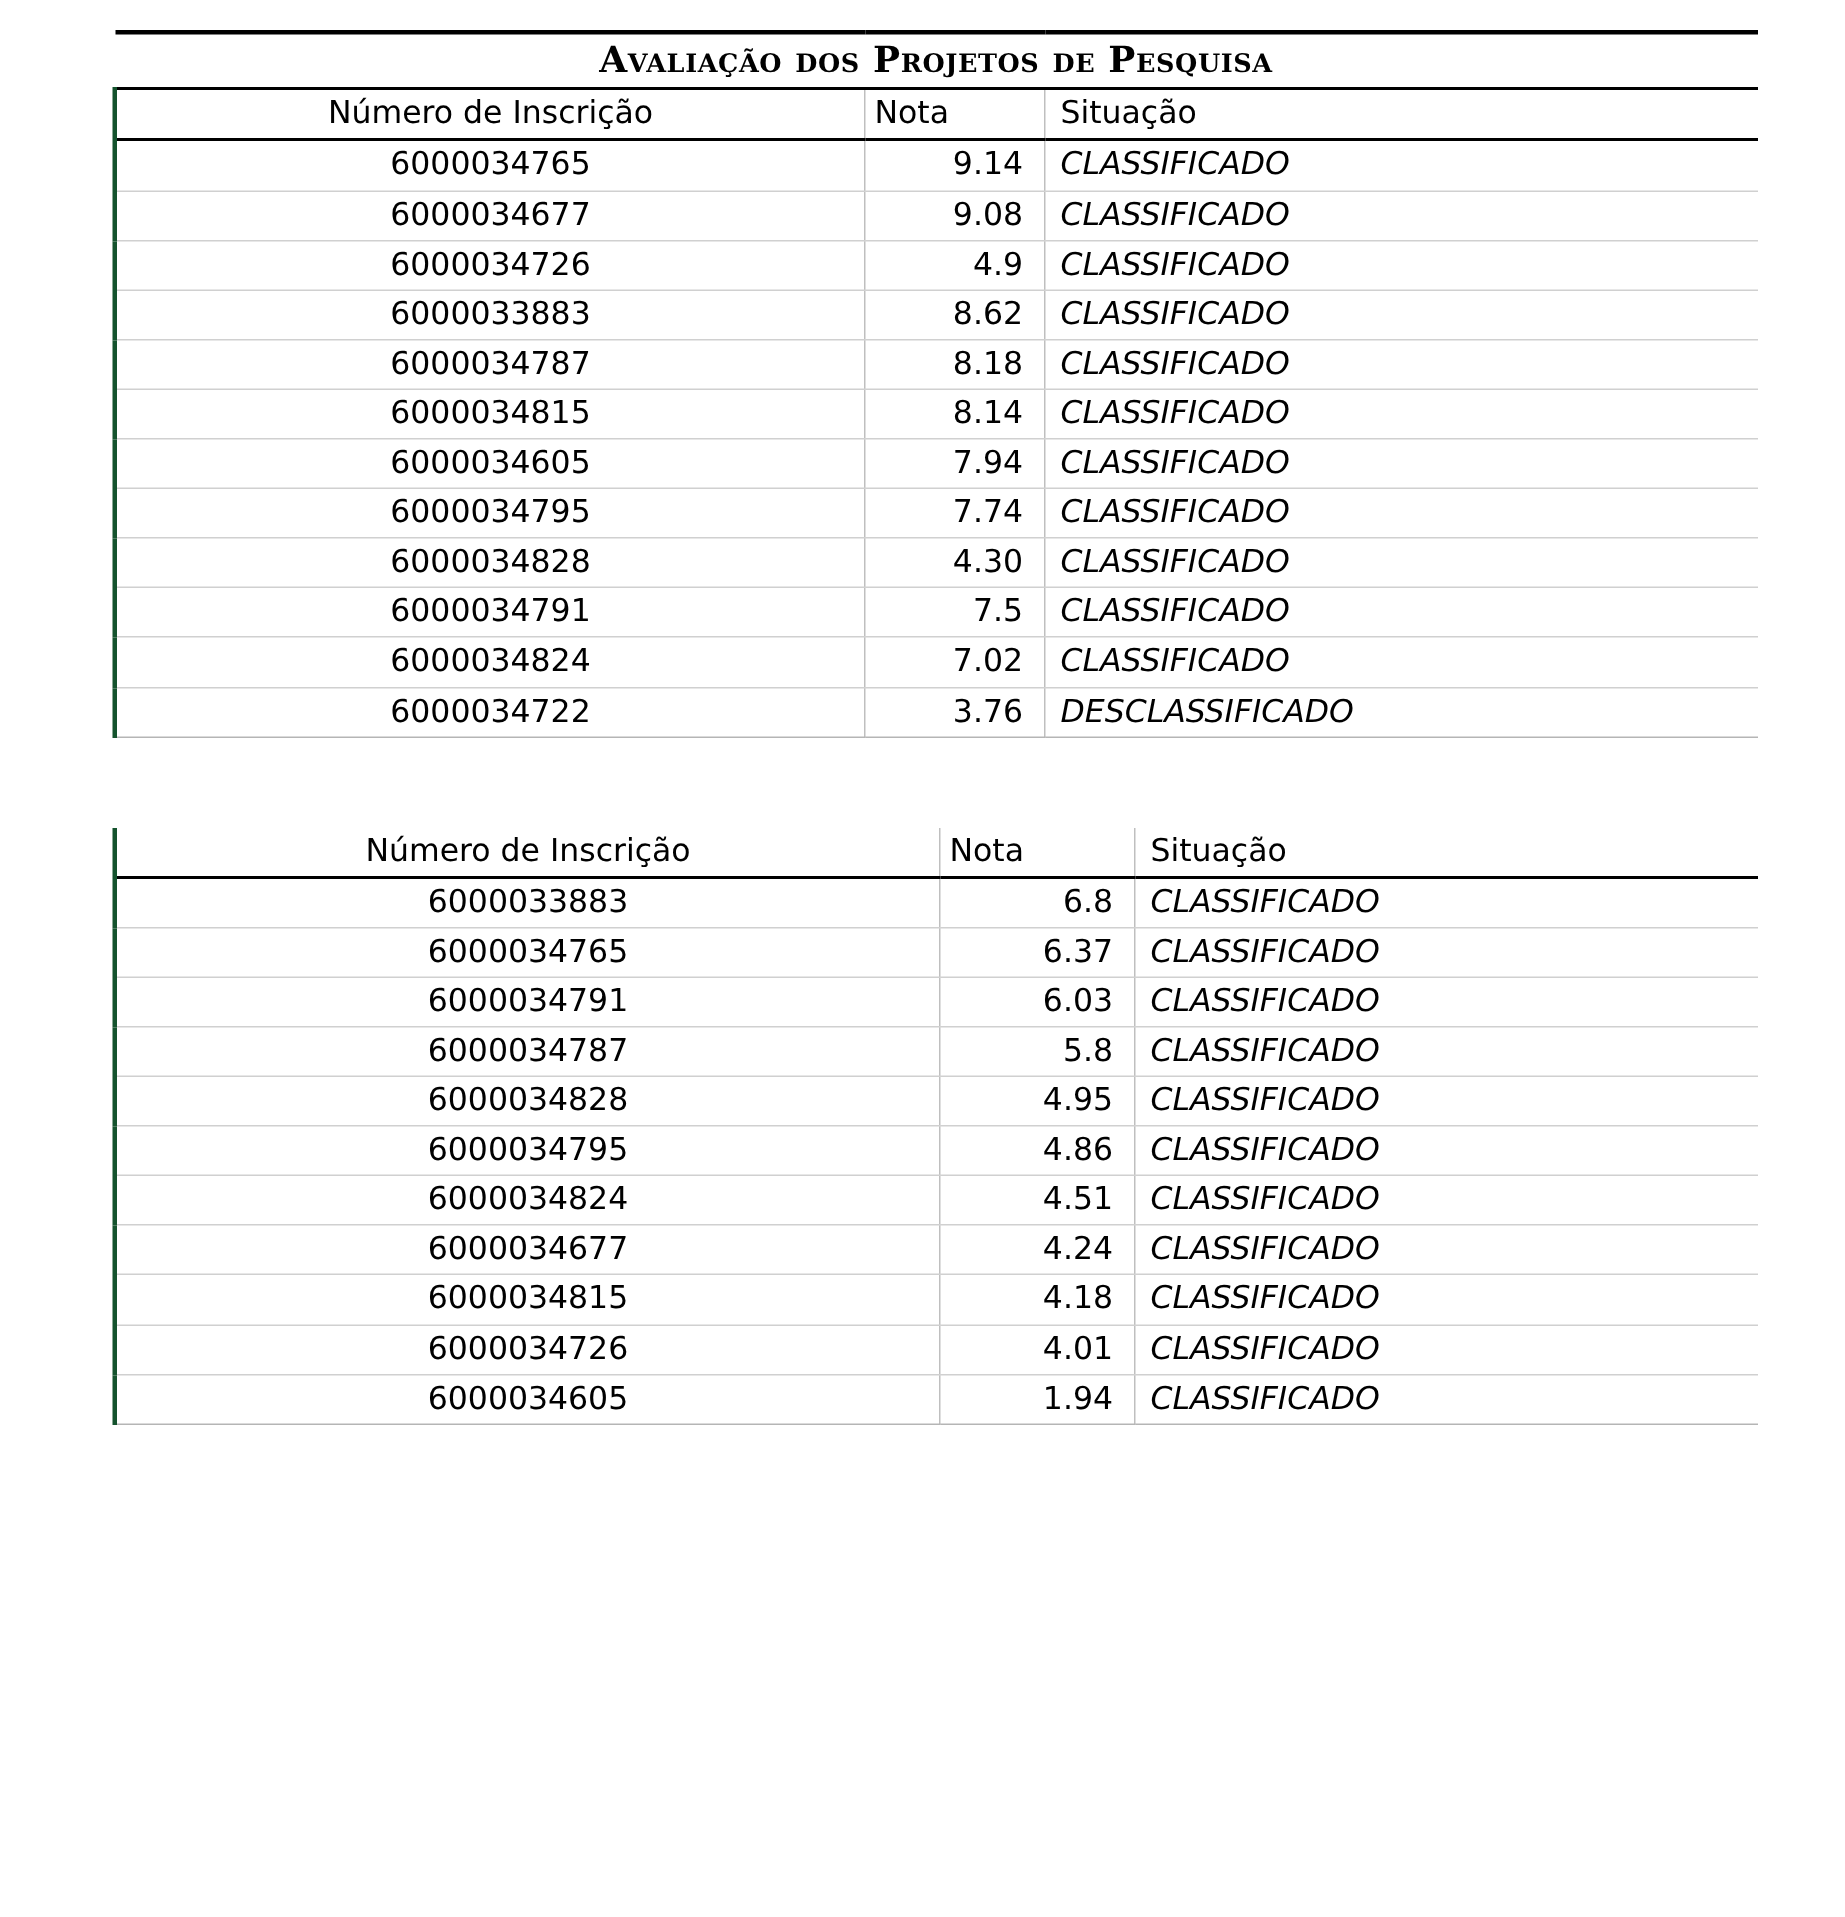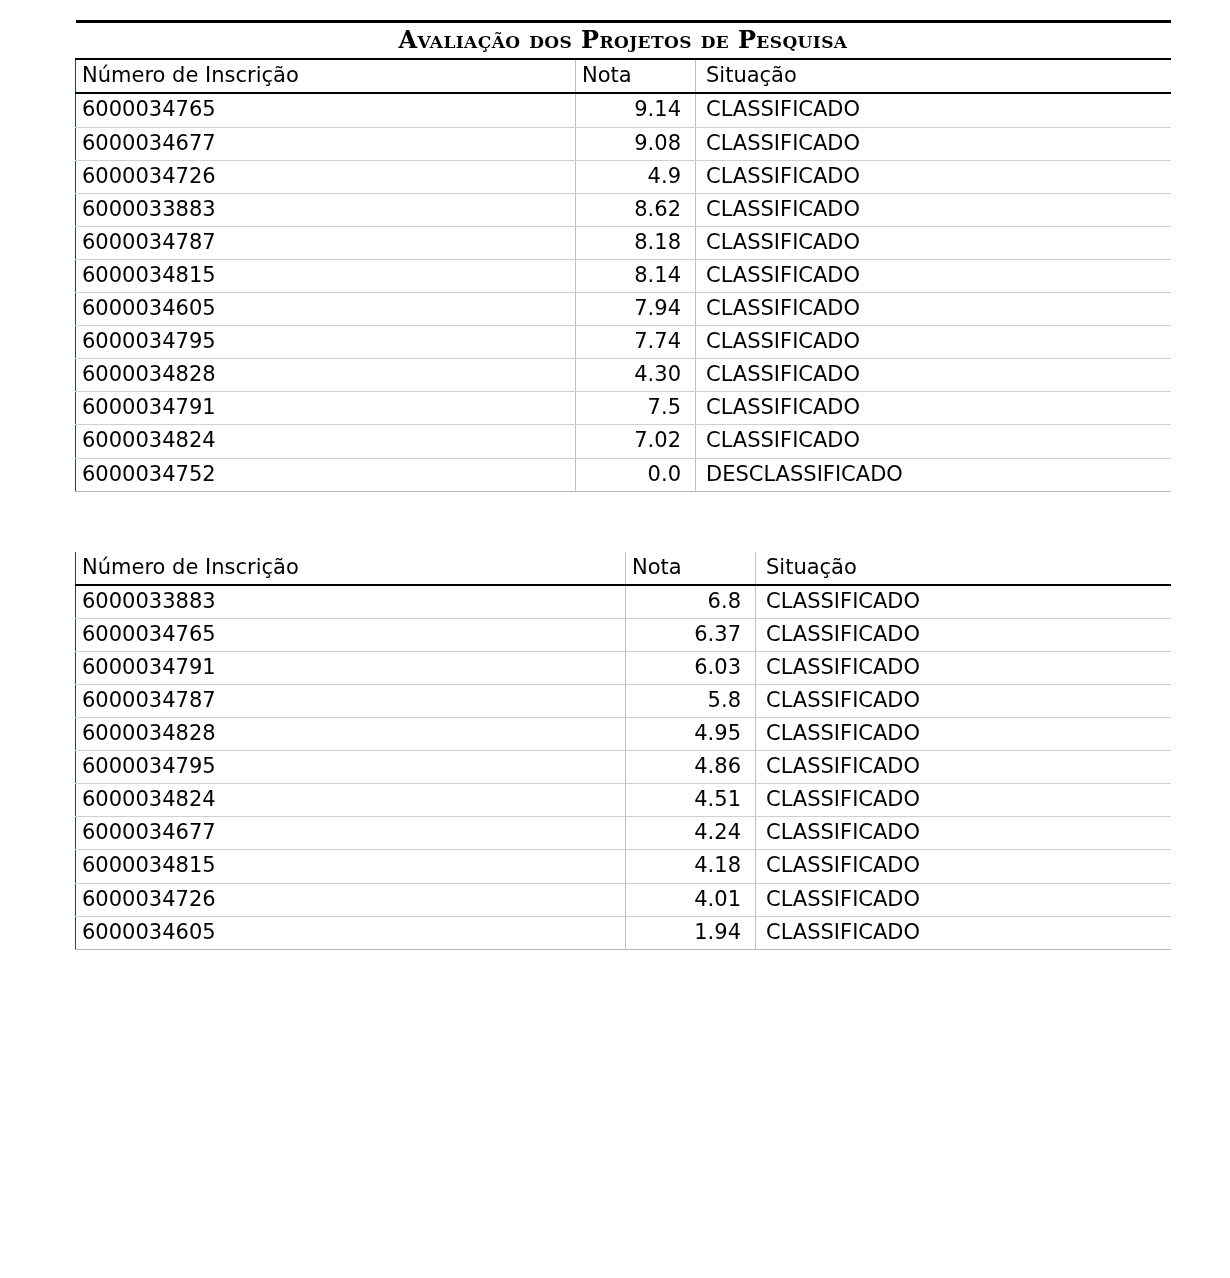--- a/index.html
+++ b/index.html
@@ -53,34 +53,36 @@
   }
   .header-row td:last-child {
     border-right: none;
   }
   .body-row td {
     border-bottom: 1px solid #d0d0d0;
     border-right: 1px solid #bfbfbf;
   }
   .body-row td:last-child {
     border-right: none;
+    font-style: italic;
   }
   .body-row:last-child td {
     border-bottom: 1px solid #b5b5b5;
   }
   .col-insc { width: 500px; text-align: left; }
   .col-nota { width: 120px; text-align: right; padding-right: 14px !important; }
   .col-sit  { width: 475px; text-align: left; padding-left: 10px !important; }
 
   .t2 .col-insc { width: 550px; }
   .t2 .col-nota { width: 130px; }
   .t2 .col-sit  { width: 415px; }
 
   .outer-left {
-    border-left: 1px solid #14532d;
+    border-left: 3px solid #14532d;
+    text-align: center;
   }
 </style>
 </head>
 <body>
 
 <div class="page">
 
   <div class="table-block">
     <table class="doc-table t1">
       <colgroup>
@@ -149,22 +151,22 @@
           <td class="col-insc outer-left">6000034791</td>
           <td class="col-nota">7.5</td>
           <td class="col-sit">CLASSIFICADO</td>
         </tr>
         <tr class="body-row">
           <td class="col-insc outer-left">6000034824</td>
           <td class="col-nota">7.02</td>
           <td class="col-sit">CLASSIFICADO</td>
         </tr>
         <tr class="body-row">
-          <td class="col-insc outer-left">6000034752</td>
-          <td class="col-nota">0.0</td>
+          <td class="col-insc outer-left">6000034722</td>
+          <td class="col-nota">3.76</td>
           <td class="col-sit">DESCLASSIFICADO</td>
         </tr>
       </tbody>
     </table>
   </div>
 
   <div class="table-block t2">
     <table class="doc-table t2">
       <colgroup>
         <col class="col-insc">

